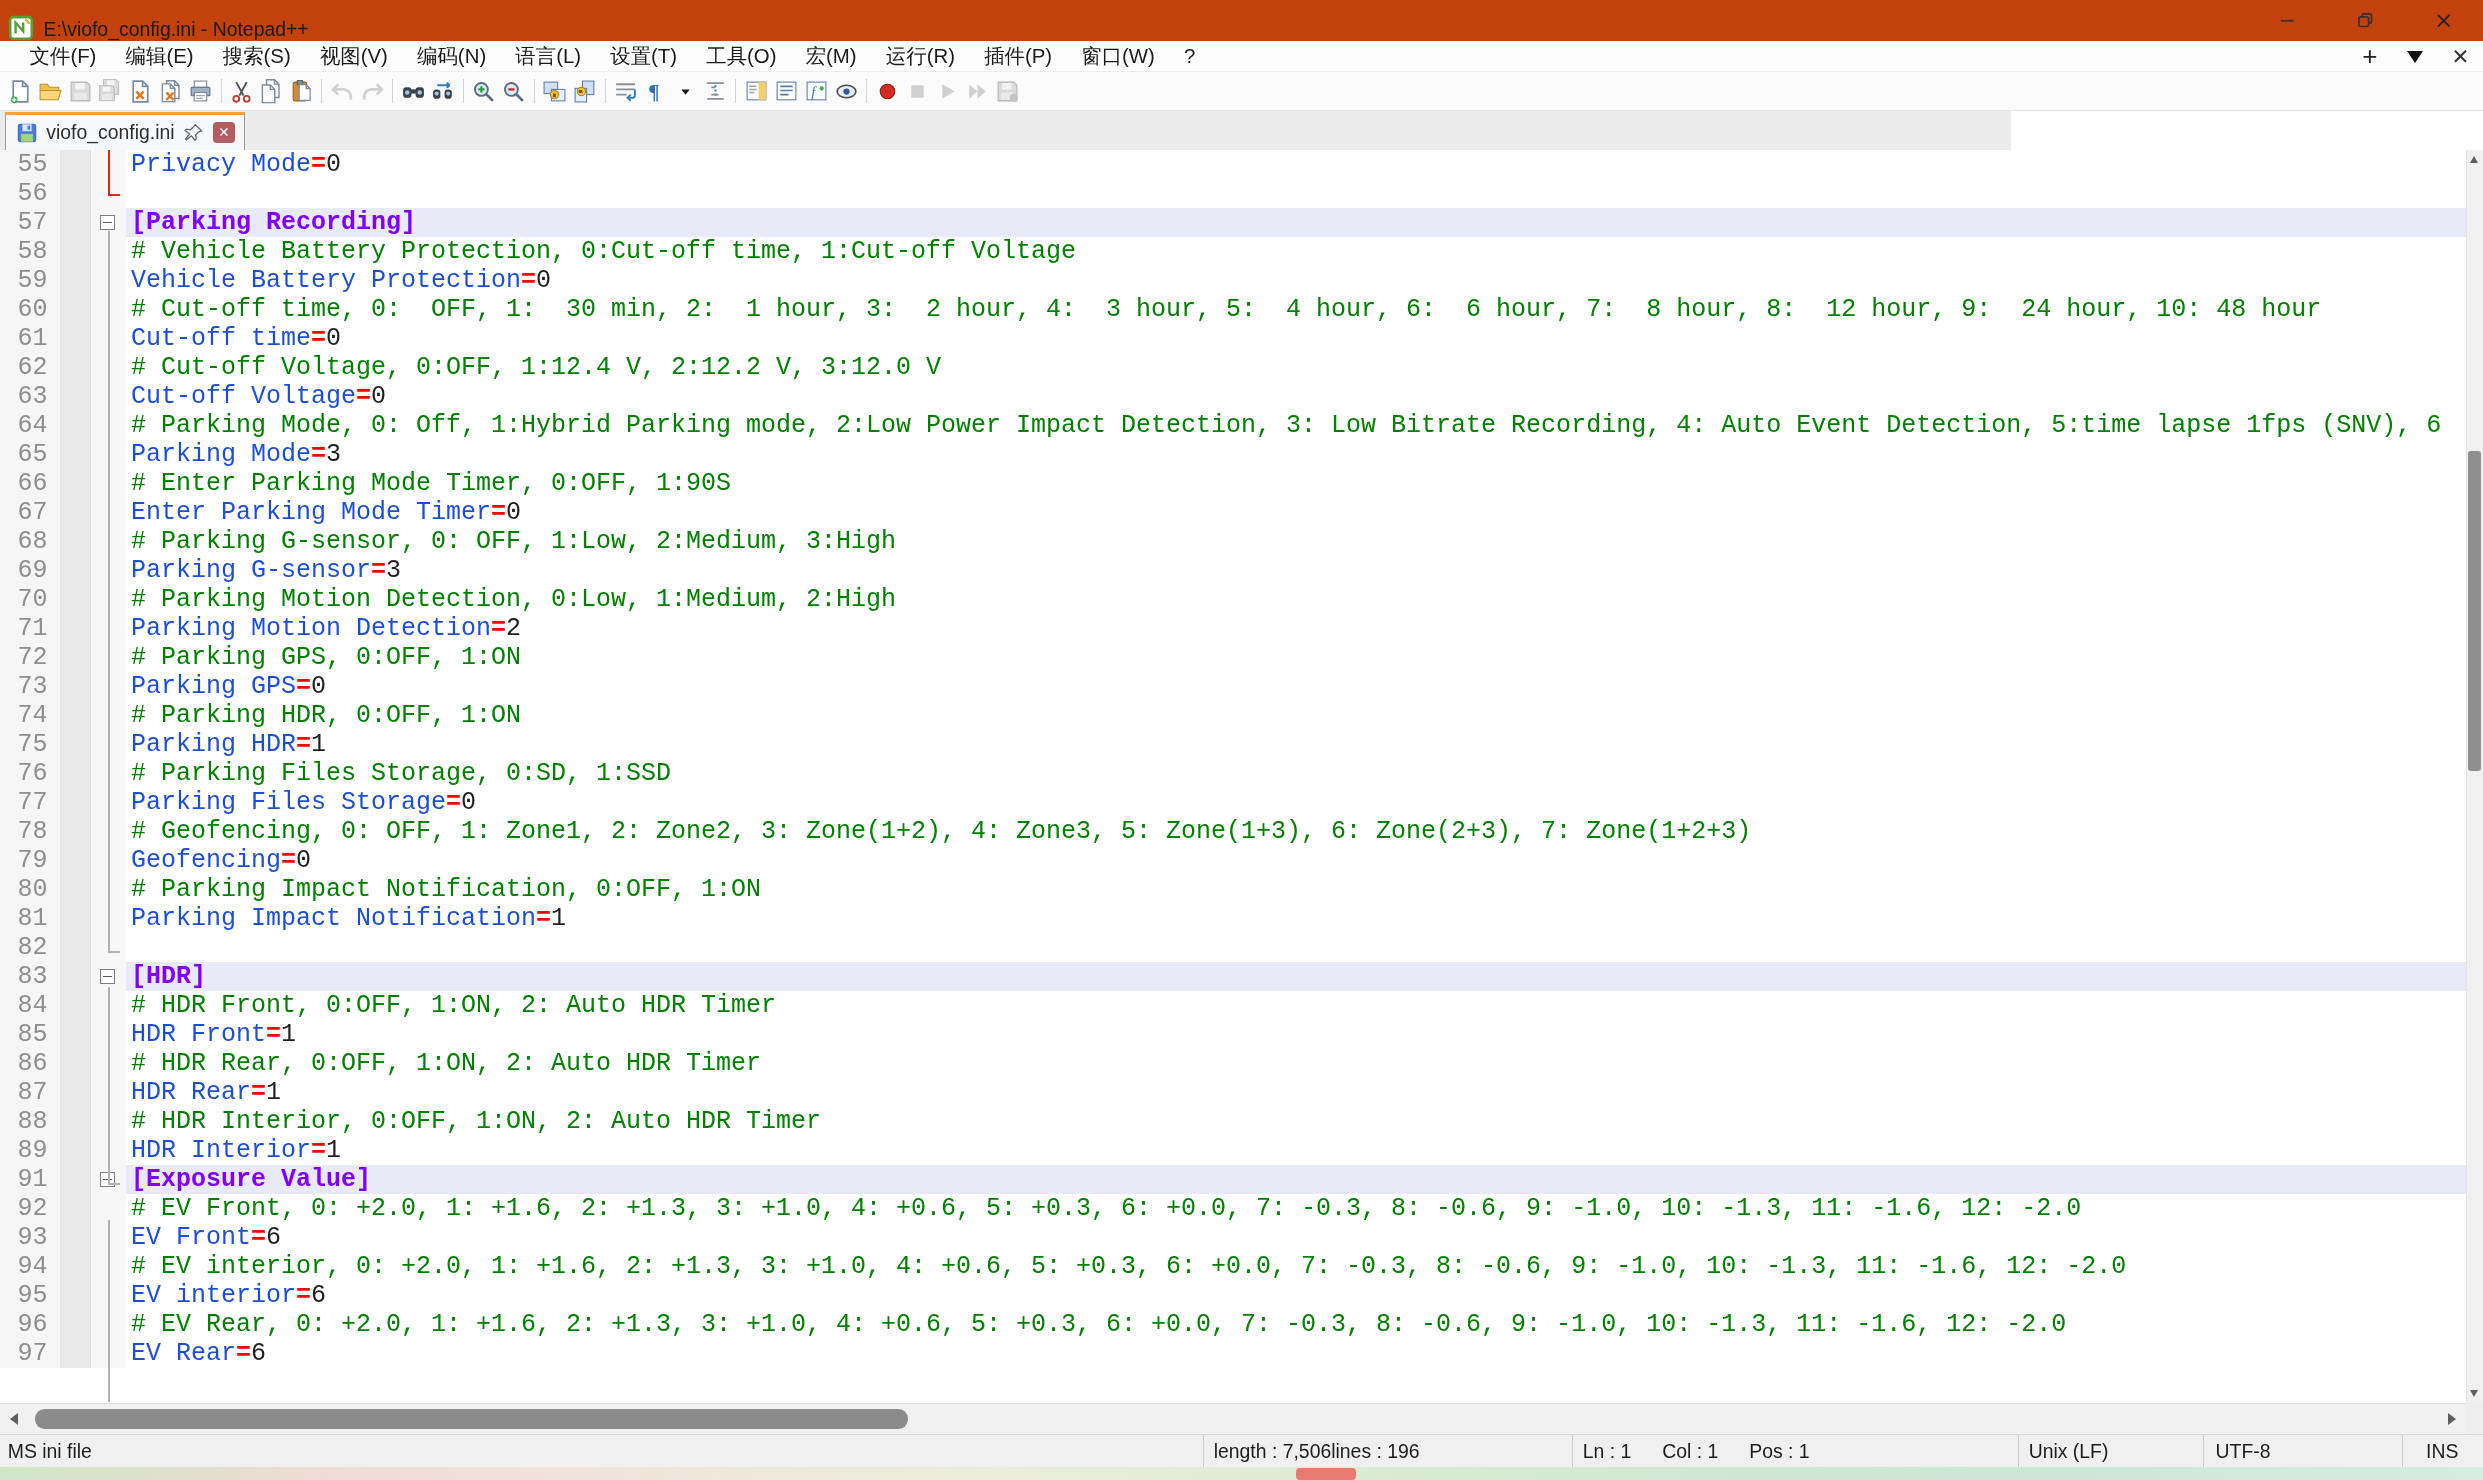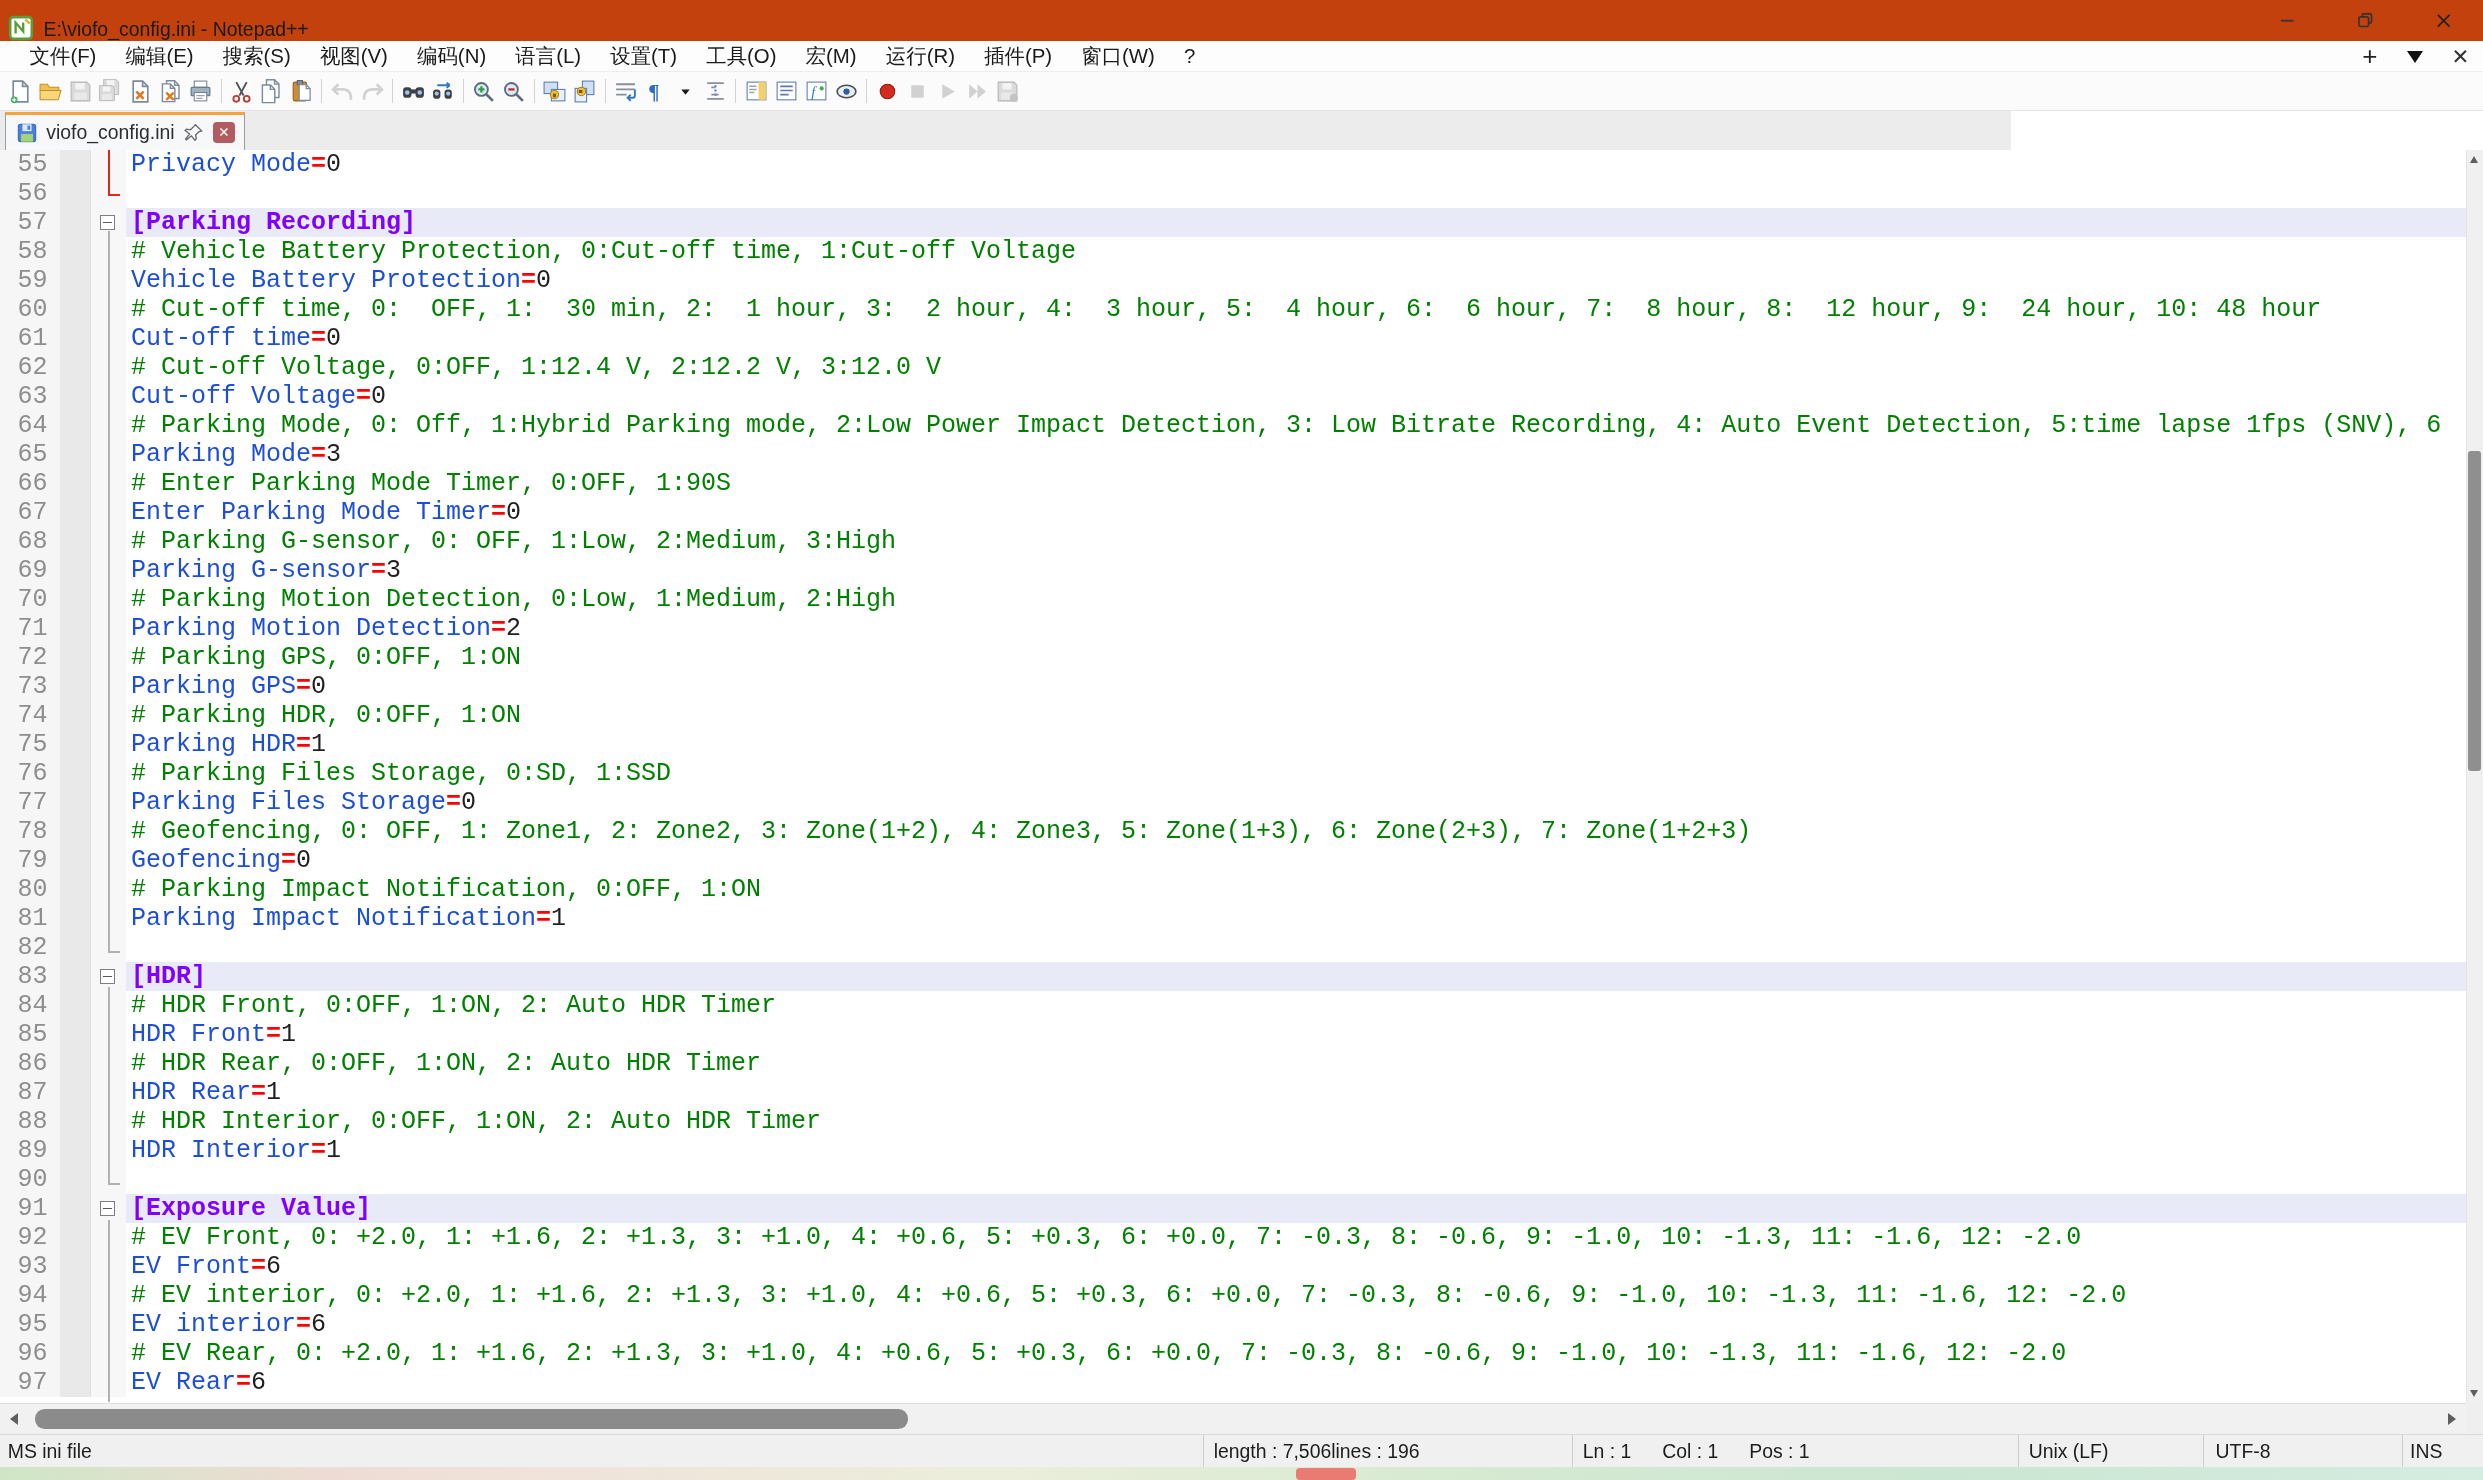--- a/index.html
+++ b/index.html
@@ -420,21 +420,20 @@
       <div class="row"><span class="ln">80</span><span class="bm"></span><span class="fold"></span><span class="txt"><span class="c"># Parking Impact Notification, 0:OFF, 1:ON</span></span></div>
       <div class="row"><span class="ln">81</span><span class="bm"></span><span class="fold"></span><span class="txt"><span class="k">Parking Impact Notification</span><span class="eq">=</span><span class="v">1</span></span></div>
       <div class="row"><span class="ln">82</span><span class="bm"></span><span class="fold"></span><span class="txt"></span></div>
       <div class="row section"><span class="ln">83</span><span class="bm"></span><span class="fold"><span class="fbox"></span></span><span class="txt"><span class="s">[HDR]</span></span></div>
       <div class="row"><span class="ln">84</span><span class="bm"></span><span class="fold"></span><span class="txt"><span class="c"># HDR Front, 0:OFF, 1:ON, 2: Auto HDR Timer</span></span></div>
       <div class="row"><span class="ln">85</span><span class="bm"></span><span class="fold"></span><span class="txt"><span class="k">HDR Front</span><span class="eq">=</span><span class="v">1</span></span></div>
       <div class="row"><span class="ln">86</span><span class="bm"></span><span class="fold"></span><span class="txt"><span class="c"># HDR Rear, 0:OFF, 1:ON, 2: Auto HDR Timer</span></span></div>
       <div class="row"><span class="ln">87</span><span class="bm"></span><span class="fold"></span><span class="txt"><span class="k">HDR Rear</span><span class="eq">=</span><span class="v">1</span></span></div>
       <div class="row"><span class="ln">88</span><span class="bm"></span><span class="fold"></span><span class="txt"><span class="c"># HDR Interior, 0:OFF, 1:ON, 2: Auto HDR Timer</span></span></div>
       <div class="row"><span class="ln">89</span><span class="bm"></span><span class="fold"></span><span class="txt"><span class="k">HDR Interior</span><span class="eq">=</span><span class="v">1</span></span></div>
-      <div class="row"><span class="ln">90</span><span class="bm"></span><span class="fold"></span><span class="txt"></span></div>
       <div class="row section"><span class="ln">91</span><span class="bm"></span><span class="fold"><span class="fbox"></span></span><span class="txt"><span class="s">[Exposure Value]</span></span></div>
       <div class="row"><span class="ln">92</span><span class="bm"></span><span class="fold"></span><span class="txt"><span class="c"># EV Front, 0: +2.0, 1: +1.6, 2: +1.3, 3: +1.0, 4: +0.6, 5: +0.3, 6: +0.0, 7: -0.3, 8: -0.6, 9: -1.0, 10: -1.3, 11: -1.6, 12: -2.0</span></span></div>
       <div class="row"><span class="ln">93</span><span class="bm"></span><span class="fold"></span><span class="txt"><span class="k">EV Front</span><span class="eq">=</span><span class="v">6</span></span></div>
       <div class="row"><span class="ln">94</span><span class="bm"></span><span class="fold"></span><span class="txt"><span class="c"># EV interior, 0: +2.0, 1: +1.6, 2: +1.3, 3: +1.0, 4: +0.6, 5: +0.3, 6: +0.0, 7: -0.3, 8: -0.6, 9: -1.0, 10: -1.3, 11: -1.6, 12: -2.0</span></span></div>
       <div class="row"><span class="ln">95</span><span class="bm"></span><span class="fold"></span><span class="txt"><span class="k">EV interior</span><span class="eq">=</span><span class="v">6</span></span></div>
       <div class="row"><span class="ln">96</span><span class="bm"></span><span class="fold"></span><span class="txt"><span class="c"># EV Rear, 0: +2.0, 1: +1.6, 2: +1.3, 3: +1.0, 4: +0.6, 5: +0.3, 6: +0.0, 7: -0.3, 8: -0.6, 9: -1.0, 10: -1.3, 11: -1.6, 12: -2.0</span></span></div>
       <div class="row"><span class="ln">97</span><span class="bm"></span><span class="fold"></span><span class="txt"><span class="k">EV Rear</span><span class="eq">=</span><span class="v">6</span></span></div>
     </div>
   <div class="guides" id="guides">
       <div class="gv red" style="left: 108px; top: 0px; height: 44px;"></div>
@@ -471,21 +470,21 @@
     <span>Ln : 1</span>
     <span>Col : 1</span>
     <span>Pos : 1</span>
   </div>
   <div class="sb-sec" style="left:2018px;width:184px;padding-left:9.7px">
     <span>Unix (LF)</span>
   </div>
   <div class="sb-sec" style="left:2203px;width:199px;padding-left:11.6px">
     <span>UTF-8</span>
   </div>
-  <div class="sb-sec" style="left:2402px;width:59px;padding-left:7px">
+  <div class="sb-sec" style="left:2402px;width:59px;padding-left:23px">
     <span>INS</span>
   </div>
 </div>
 
 <div class="desktop">
   <div class="desktop-red"></div>
 </div>
 
 
 </body></html>

